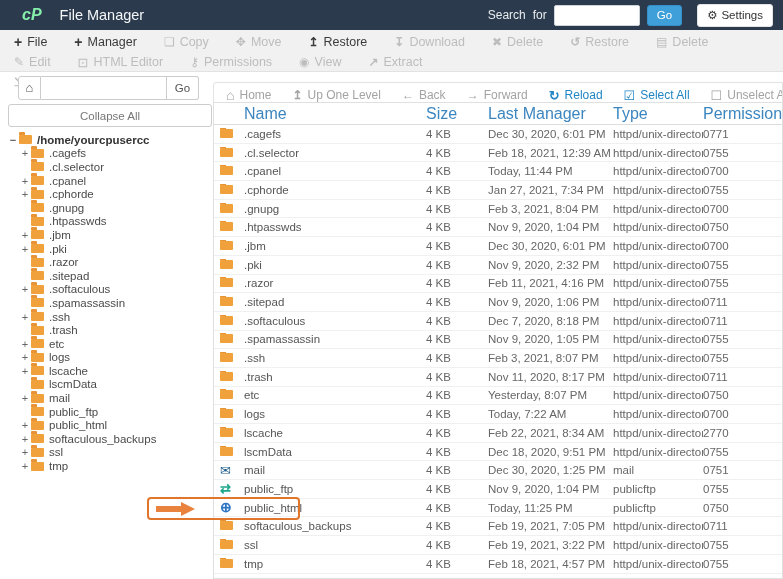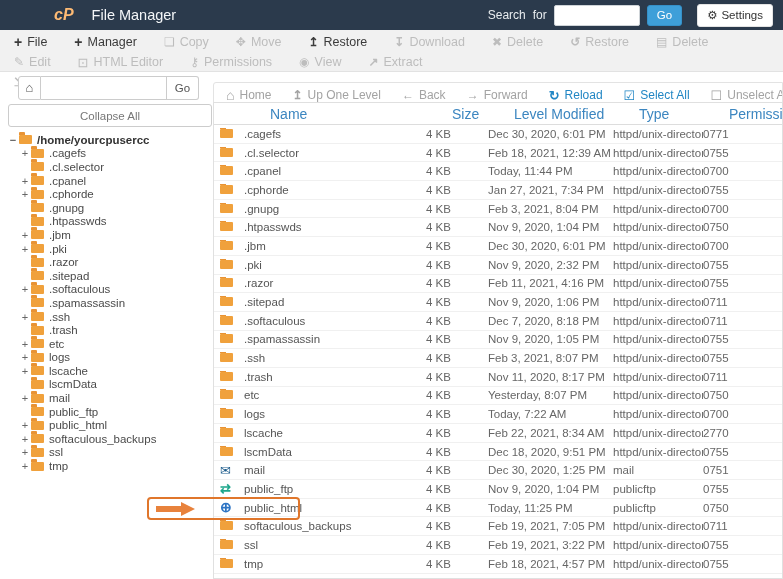--- a/index.html
+++ b/index.html
@@ -6,21 +6,21 @@
   html,body { width:783px; height:579px; }
   body {
     position:relative; overflow:hidden; background:#fff;
     font-family:"Liberation Sans", sans-serif; color:#444;
   }
   
   .app-header {
     position:absolute; left:0; top:0; width:783px; height:30px;
     background:#2b3a4c; display:flex; align-items:center;
   }
-  .logo { margin-left:54px; font-weight:bold; font-style:italic; font-size:16px; color:#fdba74; }
+  .logo { margin-left:22px; font-weight:bold; font-style:italic; font-size:16px; color:#86efac; }
   .app-title { margin-left:18px; color:#f4f6f8; font-size:14.5px; font-weight:400; }
   .header-right { margin-left:auto; display:flex; align-items:center; gap:7px; padding-right:10px; }
   .hdr-label { color:#e8ecef; font-size:12px; }
   .scope-select {
     width:90px; height:21px; background:#fff; border:1px solid #cfd4d8; border-radius:2px;
     font-size:11px; color:#555; display:flex; align-items:center; padding:0 6px; cursor:default;
   }
   .scope-select .chev {
     margin-left:auto; width:6px; height:6px; border-right:1px solid #888; border-bottom:1px solid #888;
     transform:rotate(45deg) translateY(-2px);
@@ -99,21 +99,21 @@
   .tree-root-row { font-weight:bold; color:#333; }
   .folder { position:relative; display:inline-block; width:13px; height:9px; background:#f0a13c; border-radius:1px; margin:0 5px 0 1px; flex:none; }
   .folder::before { content:""; position:absolute; top:-3px; left:0; width:6px; height:3px; background:#e89335; border-radius:1px 1px 0 0; }
   
   .file-panel {
     position:absolute; left:213px; top:102px; right:0; bottom:0;
     border:1px solid #e0e0e0; background:#fff; overflow:hidden;
   }
   .grid-row { display:grid; grid-template-columns:24px 182px 62px 125px 90px 1fr; align-items:center; padding-left:6px; }
   .thead { height:22px; border-bottom:1px solid #ddd; }
-  .thead .th { font-size:14px; color:#3c86c0; cursor:pointer;margin-left:26px; }
+  .thead .th { font-size:16px; color:#3c86c0; cursor:pointer; }
   .row { height:18.7px; border-bottom:1px solid #f0f0f0; font-size:11.5px; color:#555; }
   .row .cell { overflow:hidden; white-space:nowrap; }
   .row .dim { color:#666; }
   .file-ico { position:relative; display:inline-block; }
   .row[data-icon="folder"] .file-ico { width:13px; height:9px; background:#f0a13c; border-radius:1px; }
   .row[data-icon="folder"] .file-ico::before { content:""; position:absolute; top:-3px; left:0; width:6px; height:3px; background:#e89335; border-radius:1px 1px 0 0; }
   .row[data-icon="mail"] .file-ico::before { content:"✉"; color:#1d5c8c; font-size:13px; line-height:1; }
   .row[data-icon="ftp"] .file-ico::before { content:"⇄"; color:#1fa78c; font-weight:bold; font-size:13px; line-height:1; }
   .row[data-icon="globe"] .file-ico::before { content:"⊕"; color:#2d74c4; font-size:14px; font-weight:bold; line-height:.8; }
   .row[data-icon="partial"] { border-bottom:none; }
@@ -375,21 +375,21 @@
       <span class="folder"></span>
       <span>tmp</span>
     </div>
 </div>
 
 <div class="file-panel">
   <div class="grid-row thead">
     <span></span>
     <span class="th">Name</span>
     <span class="th">Size</span>
-    <span class="th">Level Modified</span>
+    <span class="th">Last Manager</span>
     <span class="th">Type</span>
     <span class="th">Permissions</span>
   </div>
   <div class="grid-row row" data-icon="folder">
       <span class="cell"><span class="file-ico"></span></span>
       <span class="cell">.cagefs</span>
       <span class="cell dim">4 KB</span>
       <span class="cell dim">Dec 30, 2020, 6:01 PM</span>
       <span class="cell dim">httpd/unix-directory</span>
       <span class="cell dim">0771</span>

